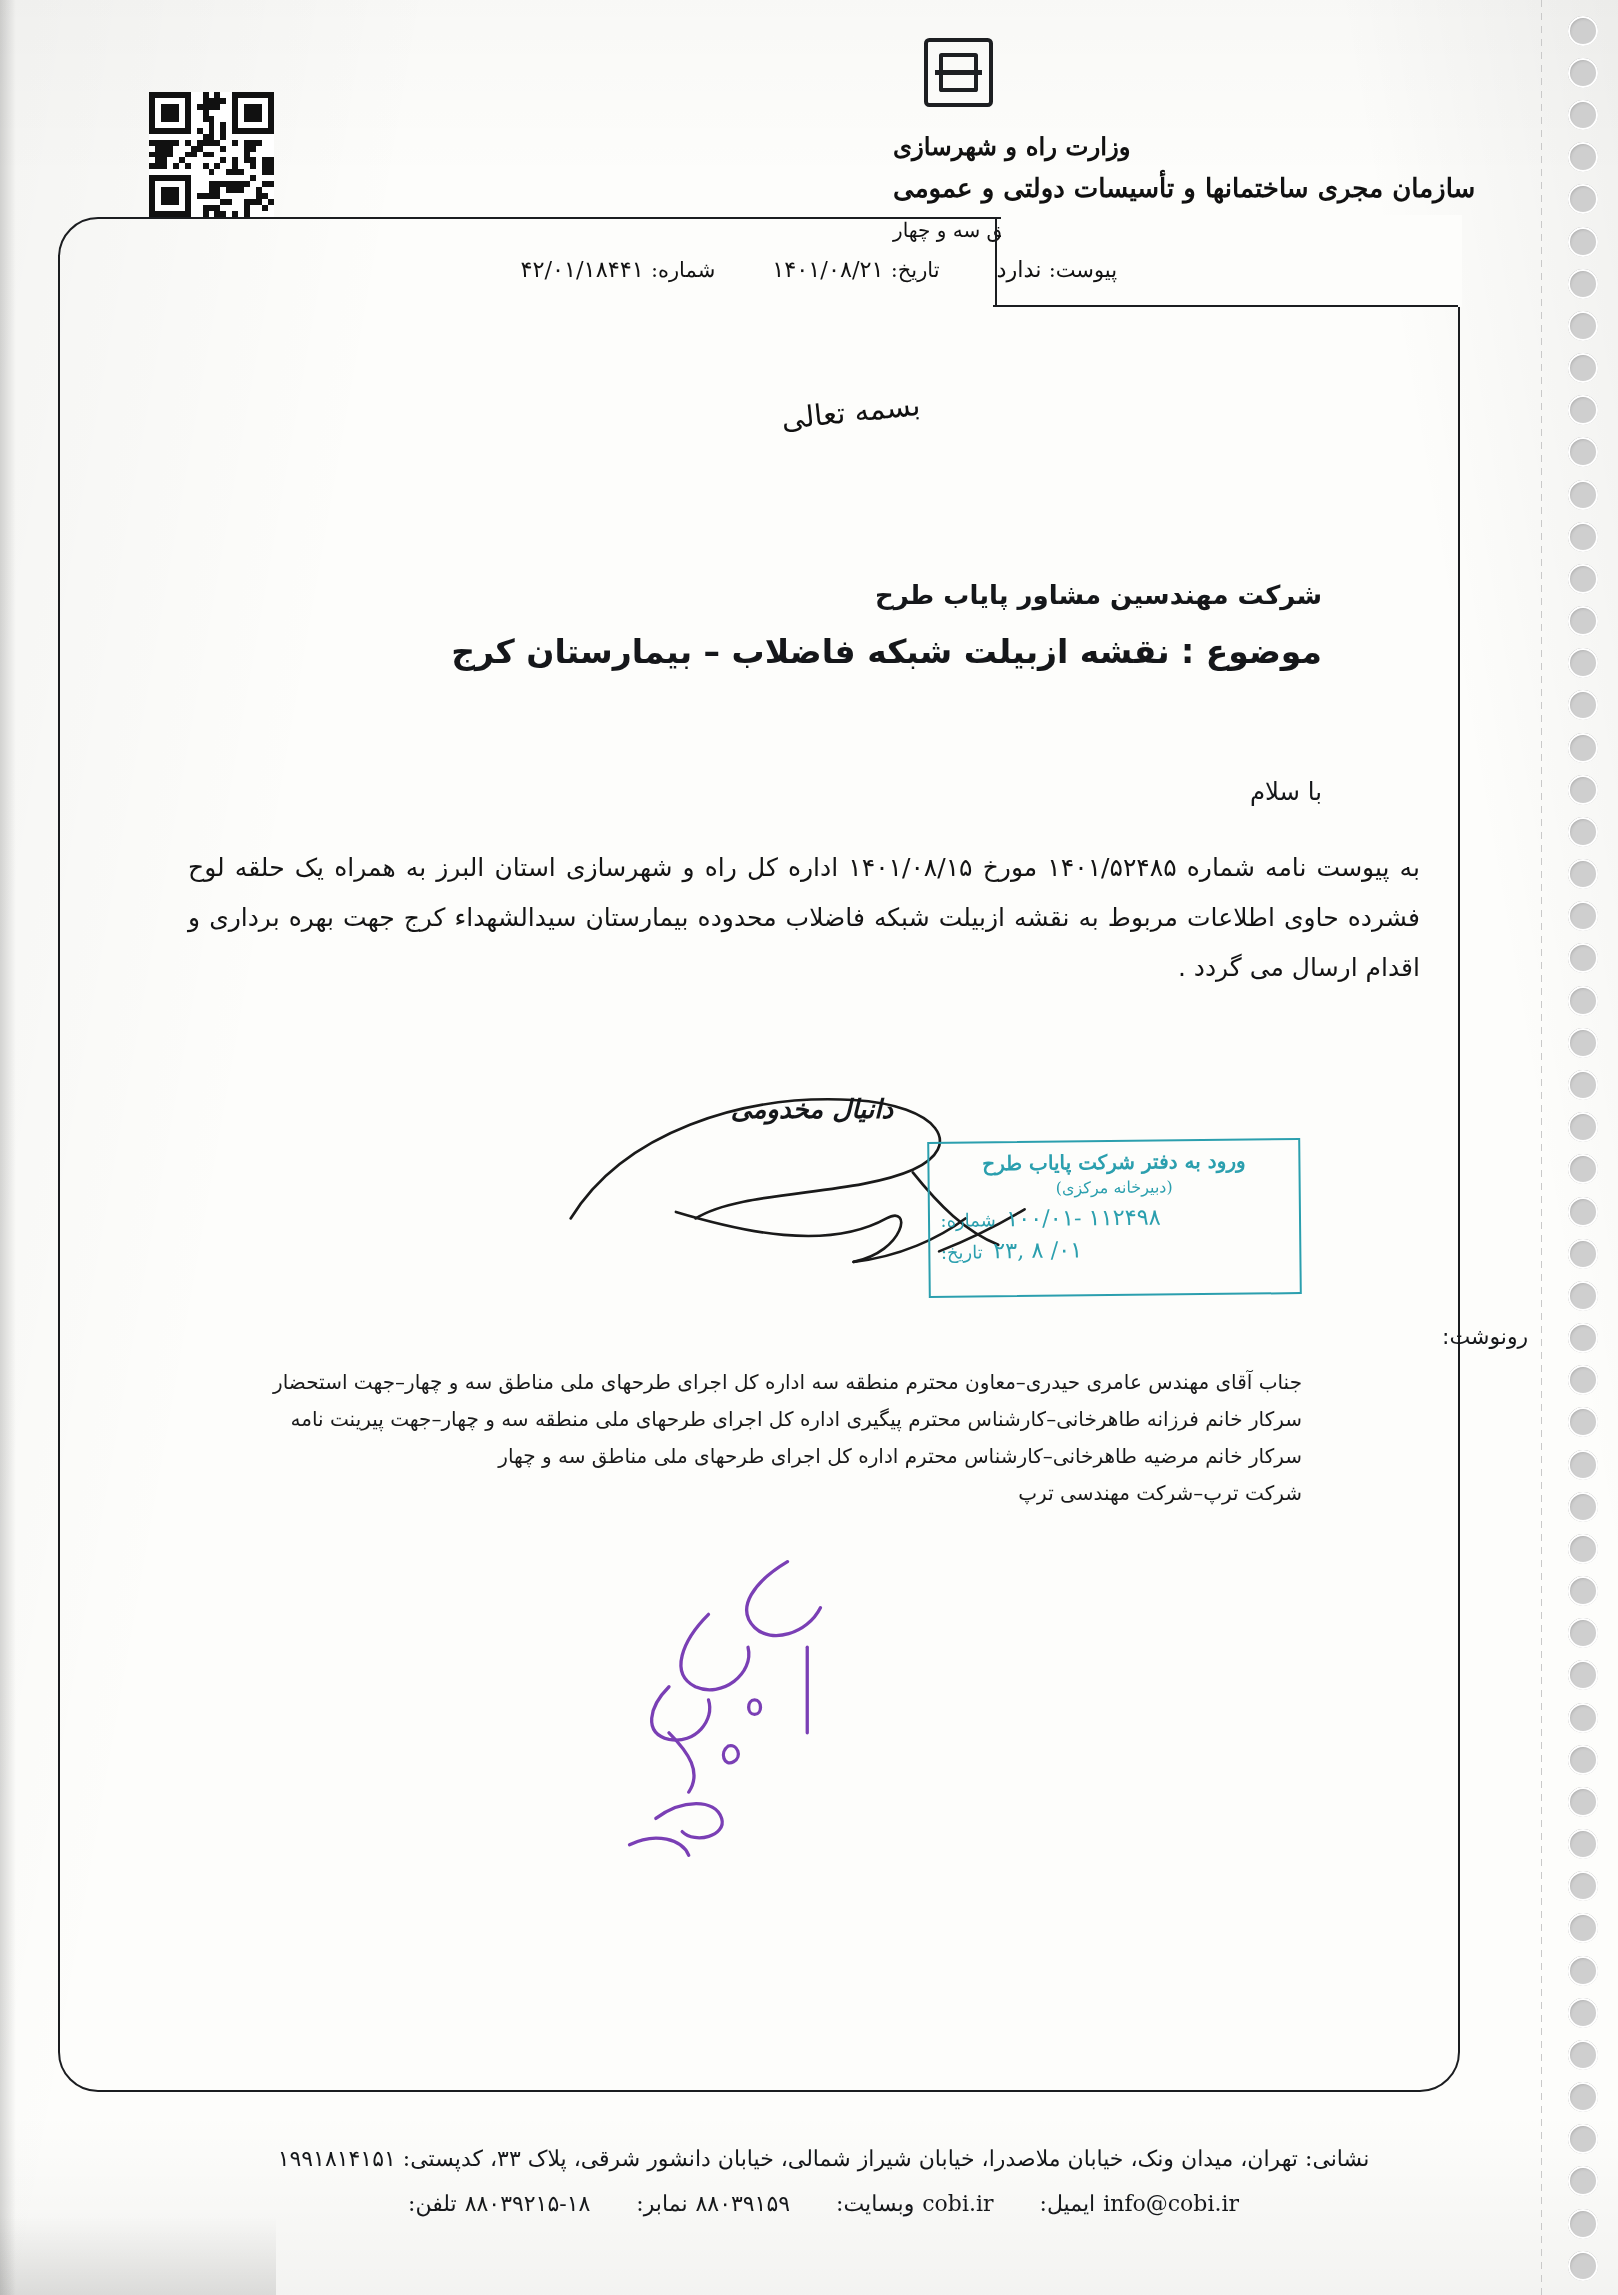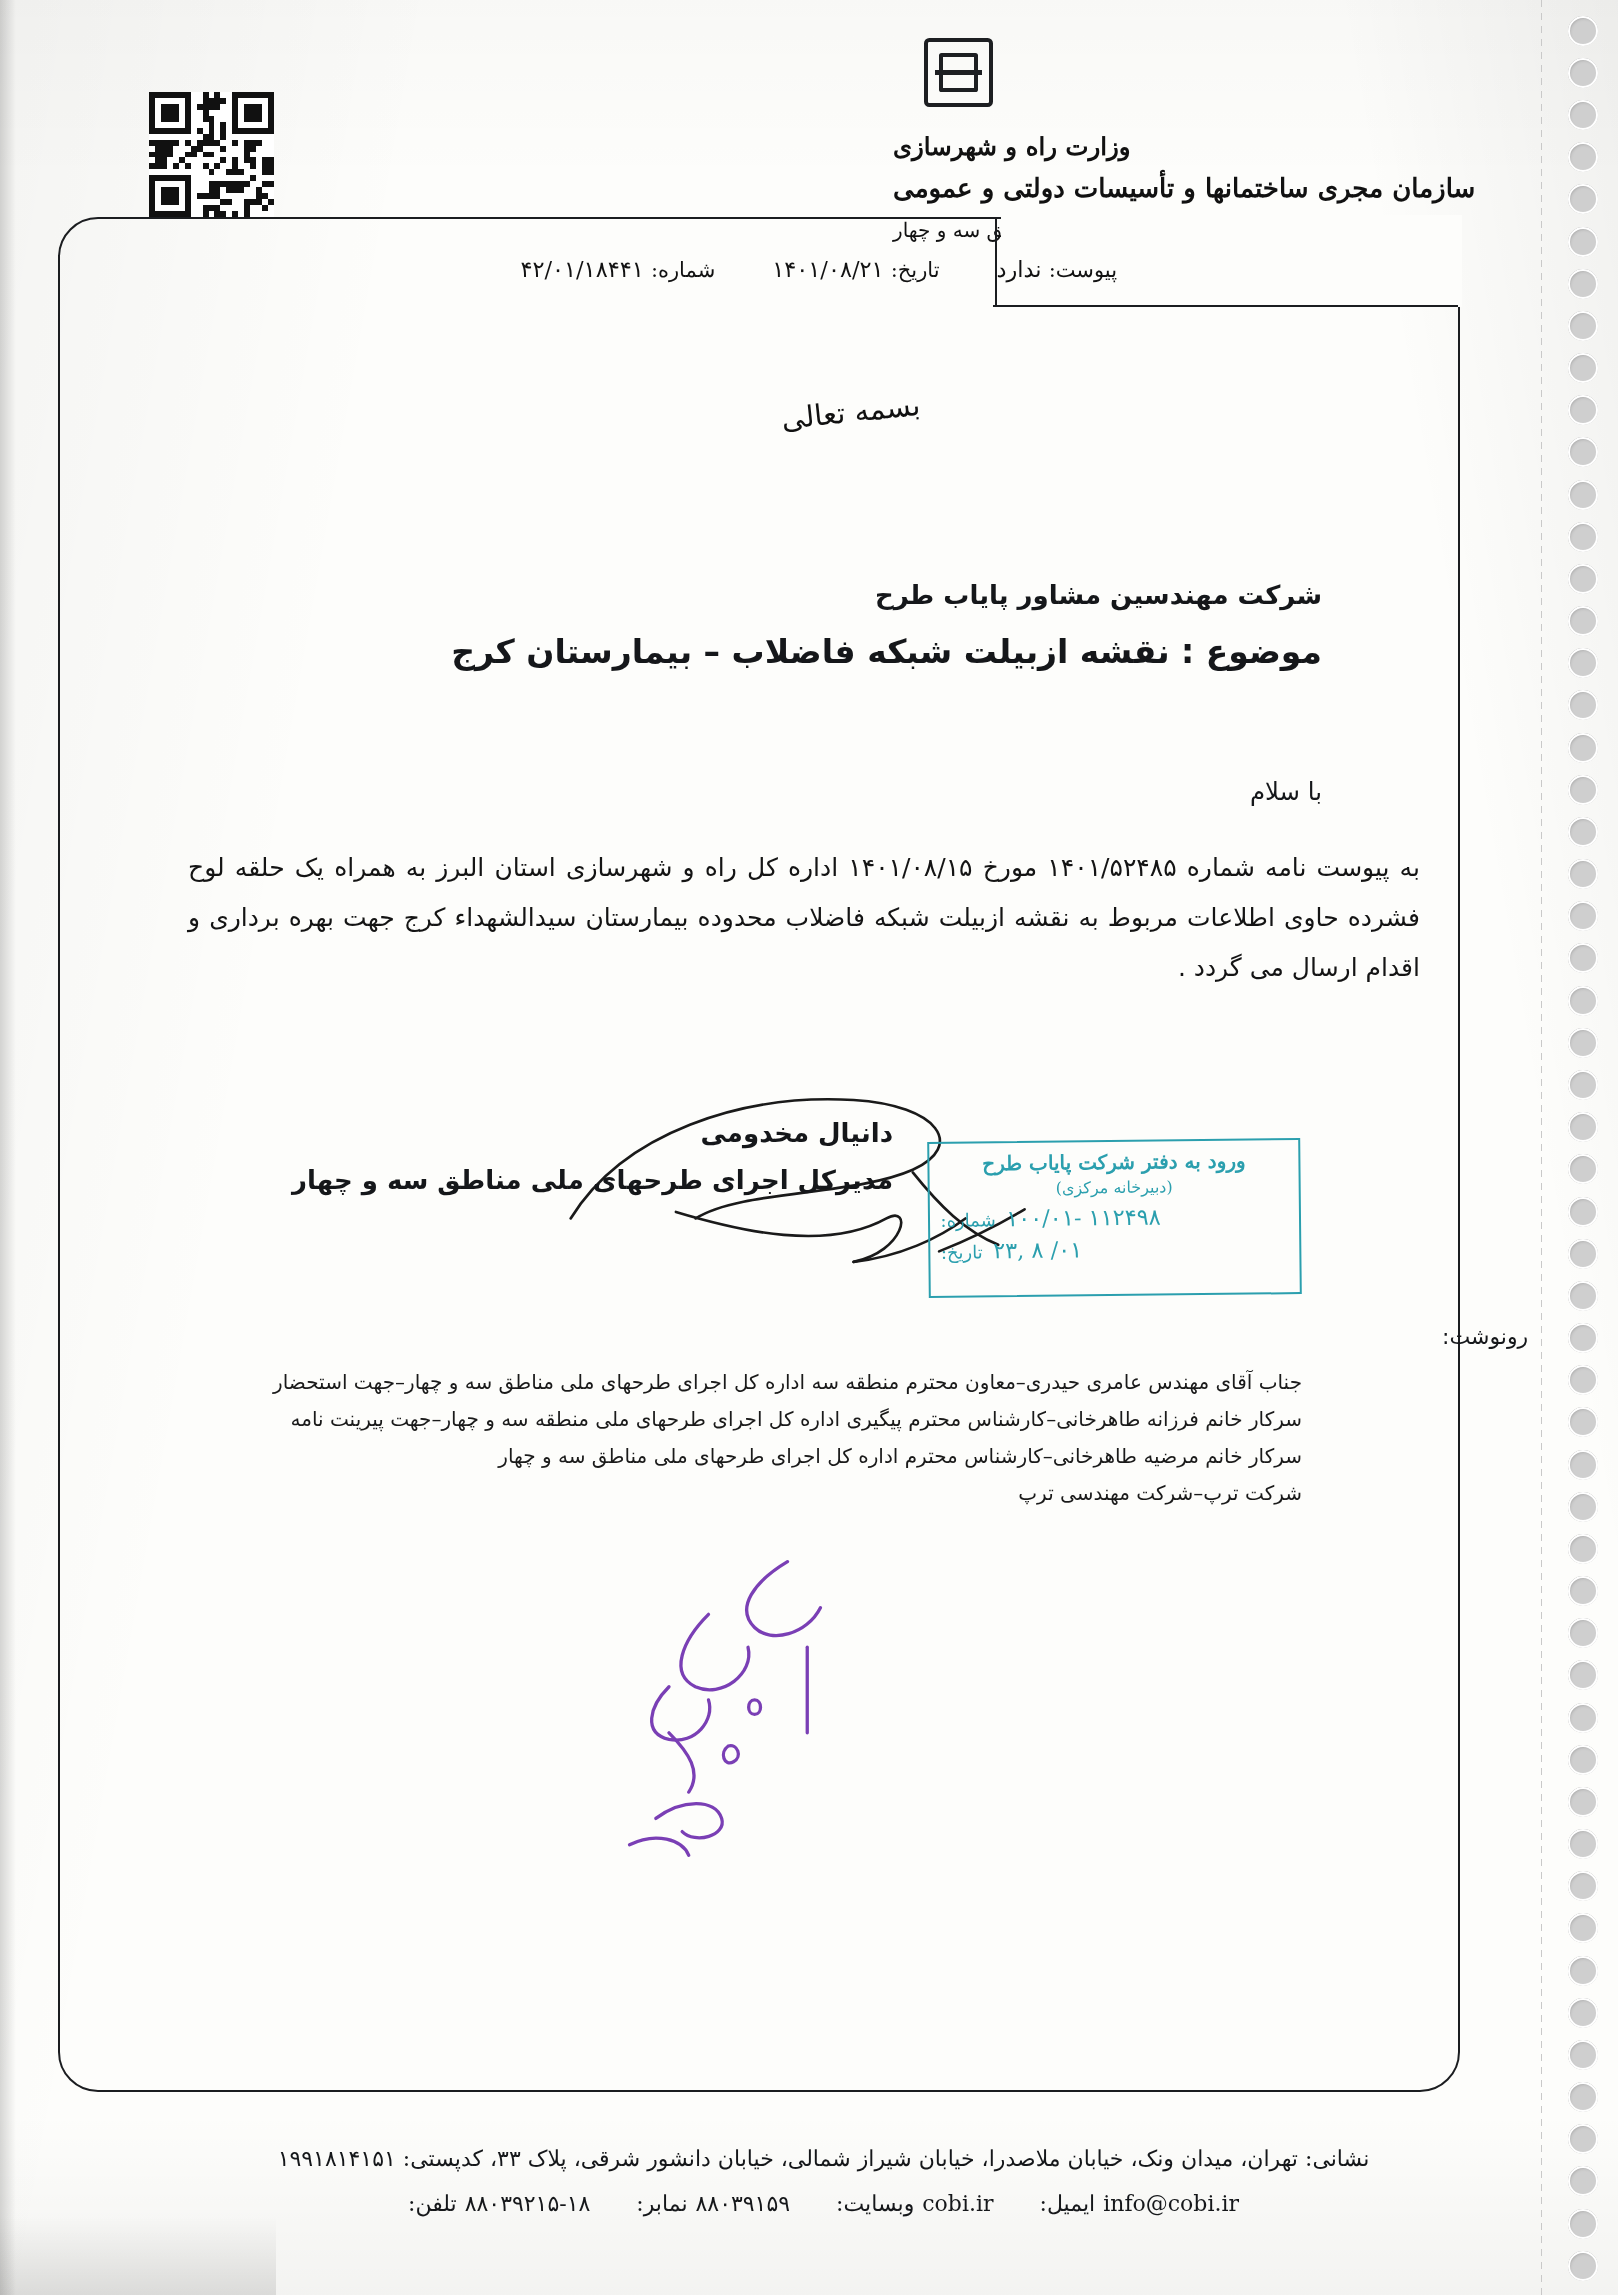--- a/index.html
+++ b/index.html
@@ -212,24 +212,25 @@
     direction: rtl;
     text-align: justify;
     font-size: 25px;
     line-height: 2.0;
     color: #141414;
   }
 
   
   .signature {
     position: absolute;
-    top: 1118px;
+    top: 1094px;
     right: 725px;
     direction: rtl;
-    text-align: right;
+    text-align: left;
+    font-style: italic;
   }
   .sig-name {
     font-size: 26px;
     font-weight: bold;
     margin-bottom: 17px;
   }
   .sig-title {
     font-size: 26px;
     font-weight: bold;
   }
@@ -701,21 +702,20 @@
       <span class="lbl">شماره:</span>
     </div>
     <div class="stamp-row">
       <span class="val">۰۱/ ۸ ,۲۳</span>
       <span class="lbl">تاریخ:</span>
     </div>
   </div>
 
   <div class="signature">
     <div class="sig-name">دانیال مخدومی</div>
-    <div class="sig-title">مدیرکل اجرای طرحهای ملی مناطق سه و چهار</div>
   </div>
 
   <div class="cc-title">رونوشت:</div>
   <div class="cc-list">
     <div>جناب آقای مهندس عامری حیدری–معاون محترم منطقه سه اداره کل اجرای طرحهای ملی مناطق سه و چهار–جهت استحضار</div>
     <div>سرکار خانم فرزانه طاهرخانی–کارشناس محترم پیگیری اداره کل اجرای طرحهای ملی منطقه سه و چهار–جهت پیرینت نامه</div>
     <div>سرکار خانم مرضیه طاهرخانی–کارشناس محترم اداره کل اجرای طرحهای ملی مناطق سه و چهار</div>
     <div>شرکت ترپ–شرکت مهندسی ترپ</div>
   </div>
 

